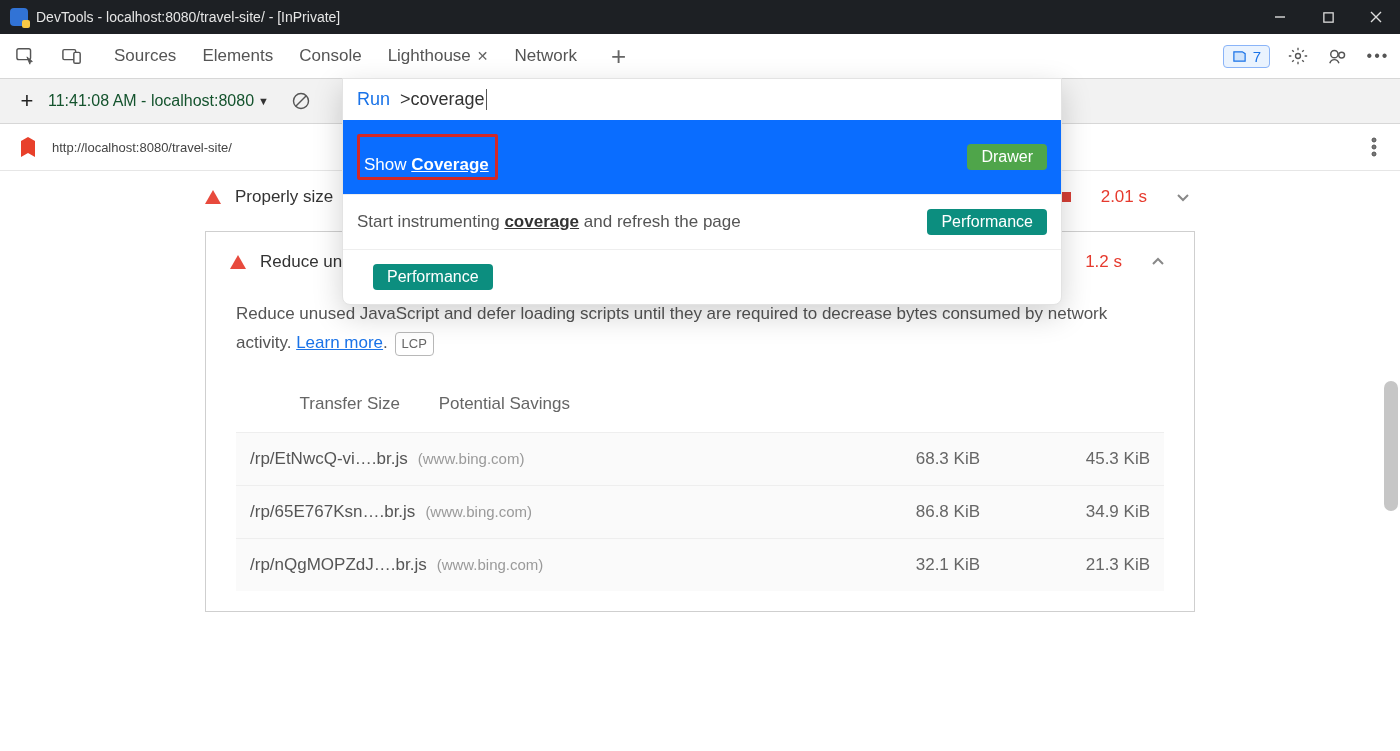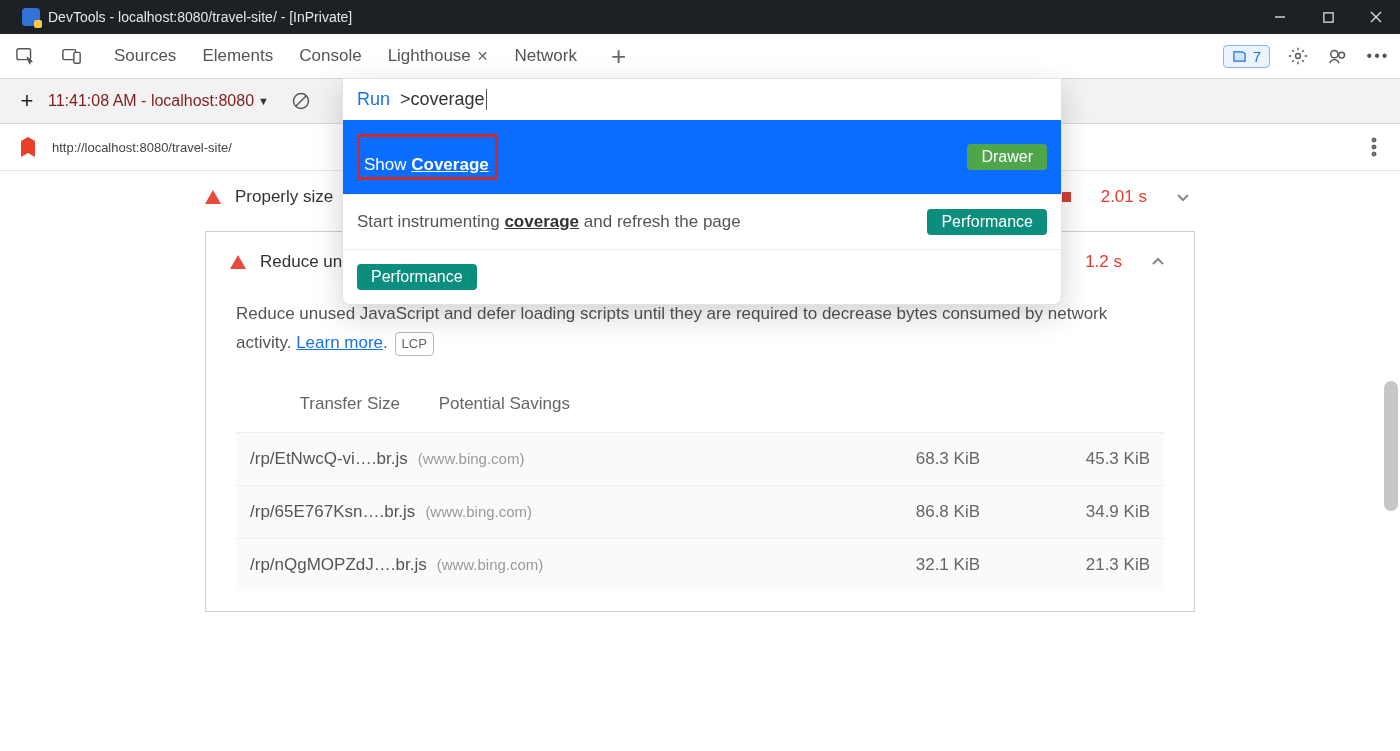--- a/index.html
+++ b/index.html
@@ -12,21 +12,21 @@
     --red:#d63f36;
     --warn:#e63a2e;
   }
   html,body{margin:0;padding:0;background:#e9e9ec;}
   body{font-family:Arial,Helvetica,sans-serif;font-size:16px;color:var(--ink);
        width:1400px;height:751px;overflow:hidden;position:relative;}
 
   
   .titlebar{height:34px;background:#1d2024;color:#e5e5e5;display:flex;align-items:center;
             font-size:14px;justify-content:space-between;user-select:none;}
-  .titlebar .left{display:flex;align-items:center;gap:8px;padding-left:22px;}
+  .titlebar .left{display:flex;align-items:center;gap:8px;padding-left:10px;}
   .winicon{width:18px;height:18px;border-radius:4px;background:#3173d6;position:relative;
            display:inline-flex;align-items:center;justify-content:center;}
   .winicon:after{content:"";position:absolute;width:8px;height:8px;right:-2px;bottom:-2px;
                  background:#f7c945;border-radius:2px;}
   .wincontrols{display:flex;height:100%;}
   .wincontrols .wc{width:48px;display:flex;align-items:center;justify-content:center;color:#ddd;}
   .wc svg{stroke:#ddd;}
 
   
   .toolbar{height:44px;background:#fff;border-bottom:1px solid #d7d7d7;display:flex;
@@ -38,21 +38,21 @@
   .rightcluster{margin-left:auto;display:flex;align-items:center;gap:16px;}
   .badge-btn{border:1px solid #8ab4f8;background:#eaf3fe;color:#1a73e8;border-radius:4px;
              padding:2px 8px;display:flex;align-items:center;gap:6px;font-size:15px;}
   .icon-btn svg{stroke:#555;}
   .icon-btn{display:inline-flex;align-items:center;justify-content:center;width:24px;height:24px;cursor:pointer;}
 
   
   .subbar{height:44px;background:#f2f2f2;display:flex;align-items:center;padding:0 12px;
           border-bottom:1px solid #d7d7d7;position:relative;}
   .subbar .plusbox{width:30px;text-align:center;font-size:22px;color:#222;font-weight:300;}
-  .subbar .time{font-size:16px;color:#7f1d1d;margin-left:6px;}
+  .subbar .time{font-size:16px;color:#14532d;margin-left:6px;}
   .subbar .dd{margin-left:4px;font-size:11px;color:#333;}
   .subbar .noenter{margin-left:20px;}
 
   
   .urlbar{height:46px;background:#fff;display:flex;align-items:center;padding:0 14px;
           border-bottom:1px solid #e6e6e6;position:relative;}
   .lhcube{width:20px;height:20px;background:#e8402b;margin:0 14px 0 4px;
           clip-path:polygon(15% 100%,15% 20%,50% 0,85% 20%,85% 100%,50% 80%);}
   .url{font-size:13px;color:#444;}
   .urlbar .kebab{margin-left:auto;color:#666;}
@@ -94,21 +94,21 @@
        box-shadow:0 10px 30px rgba(0,0,0,.18);z-index:20;overflow:hidden;
        border:1px solid #e3e3e3;}
   .cmd-head{display:flex;align-items:center;padding:10px 26px 10px 14px;font-size:18px;}
   .cmd-head .run{color:var(--link);margin-right:10px;}
   .cmd-head .query{color:#333;border-right:1px solid #555;padding-right:1px;}
   .cmd-row{display:flex;align-items:center;justify-content:space-between;padding:14px 14px;
            font-size:17px;color:#555;border-top:1px solid #eee;}
   .cmd-row.sel{background:var(--blue);color:#fff;border-top:0;}
   .cmd-row .tag{border-radius:4px;padding:4px 14px;font-size:16px;}
   .cmd-row.sel .tag{background:#4fa54a;color:#fff;}
-  .cmd-row .tag.perf{background:var(--teal);color:#fff;}
+  .cmd-row .tag.perf{background:var(--teal);color:#fff;margin-left:16px;}
   .cmd-row .match{font-weight:700;text-decoration:underline;}
   .hlbox{border:3px solid #d12828;padding:18px 6px 2px 4px;display:inline-block;border-radius:2px;}
   .cmd-row.sel .match{color:#fff;}
 </style>
 </head>
 <body>
 
 <div class="titlebar">
   <div class="left">
     <span class="winicon"></span>

